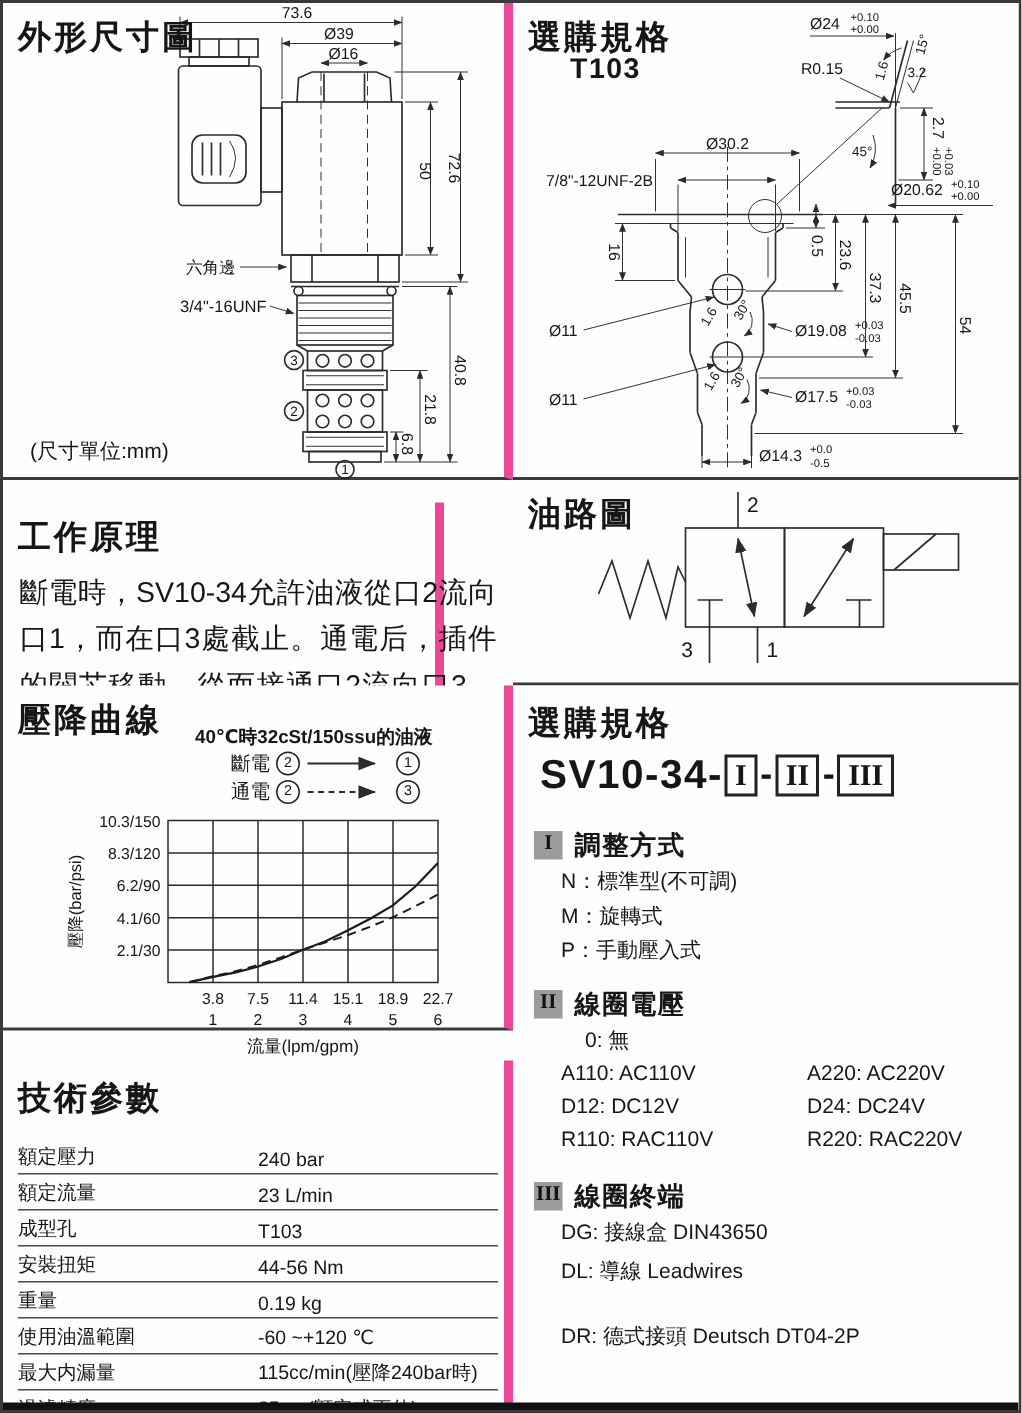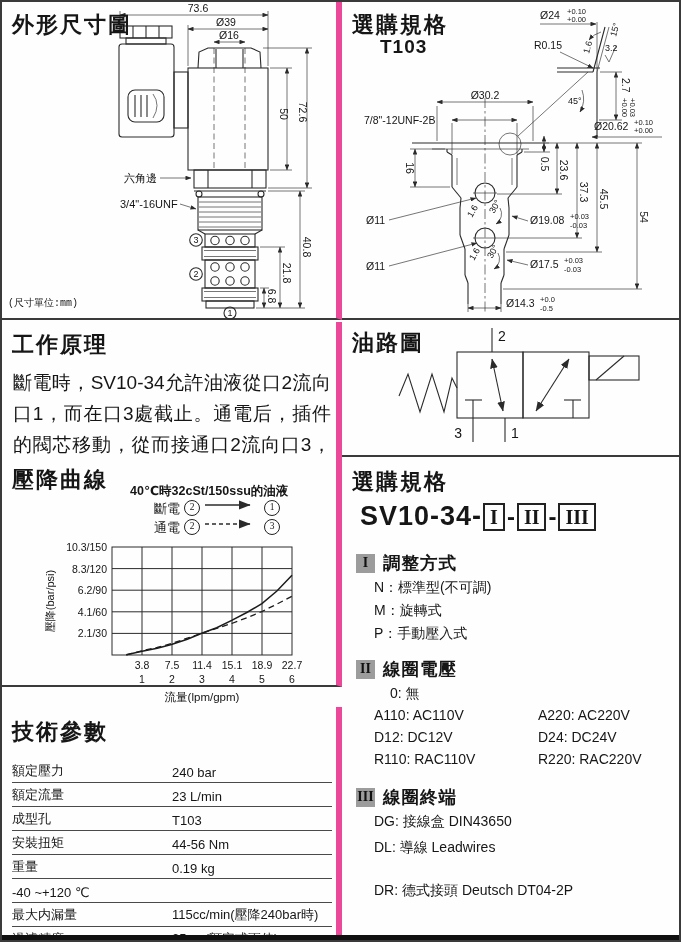--- a/index.html
+++ b/index.html
@@ -4,37 +4,37 @@
 <style>
   html,body{margin:0;padding:0;background:#ddd;}
   .page{position:relative;width:681px;height:942px;background:#fefefe;
         border:2px solid #3a3a3a;box-sizing:border-box;overflow:hidden;
         font-family:"Liberation Sans","DejaVu Sans",sans-serif;color:#161616;}
   .cell{position:absolute;box-sizing:border-box;background:#fefefe;}
   .b-r{border-right:6px solid #ec4899;}
   .b-b{border-bottom:2px solid #3a3a3a;}
   .sec-title{position:absolute;font-size:22px;font-weight:bold;letter-spacing:2px;white-space:nowrap;}
   .sub-title{position:absolute;font-size:19px;font-weight:bold;letter-spacing:1px;}
-  .unit-note{position:absolute;left:6px;bottom:8px;font-size:10px;font-family:Liberation Mono, monospace;}
+  .unit-note{position:absolute;left:18px;bottom:8px;font-size:14px;}
   .para{position:absolute;left:11px;top:46px;width:318px;font-size:19px;line-height:1.62;text-align:justify;}
   svg{position:absolute;left:0;top:0;}
   svg text{font-family:"Liberation Sans","DejaVu Sans",sans-serif;font-size:10.5px;fill:#151515;}
   .ln{stroke:#2b2b2b;stroke-width:1.1;fill:none;}
   .lt{stroke:#2b2b2b;stroke-width:0.65;fill:none;}
   .dsh{stroke-dasharray:6 3.5;}
   .cl{stroke-dasharray:10 3 2.5 3;}
   .tol{font-size:7.5px;}
   .sm{font-size:9px;}
   .lbl{font-size:11px;}
   .grid{stroke:#2b2b2b;stroke-width:1;fill:none;}
   .curve{stroke:#1c1c1c;stroke-width:1.5;fill:none;}
   .curve.dashed{stroke-dasharray:6 4;stroke-width:1.3;}
   
   .cond{position:absolute;left:128px;top:26px;font-size:12.5px;font-weight:bold;}
-  .legend-row{position:absolute;display:flex;align-items:flex-start;gap:4px;font-size:13px;font-family:Liberation Serif, serif;}
+  .legend-row{position:absolute;display:flex;align-items:center;gap:4px;font-size:13px;}
   .port-circle{display:inline-flex;align-items:center;justify-content:center;width:14px;height:14px;
                border:1.2px solid #222;border-radius:50%;font-size:9.5px;line-height:1;}
   .legend-row svg{position:static;}
   
   .ptable{position:absolute;left:10px;top:52px;width:320px;}
   .prow{display:flex;align-items:flex-end;height:21px;border-bottom:1.3px solid #4a4a4a;
         font-size:13px;padding-bottom:2px;}
   .prow .pl{flex:0 0 160px;}
   .prow .pv{flex:1;}
   
@@ -297,21 +297,21 @@
         <text x="252" y="128">Ø20.62</text>
         <text class="tol" x="292" y="123">+0.10</text>
         <text class="tol" x="292" y="131">+0.00</text>
         <line class="lt" x1="250" y1="135" x2="320" y2="135" marker-start="url(#m2s)"></line>
       </g>
     </svg>
     <div class="sec-title" style="left:10px;top:8px">選購規格</div>
     <div class="sub-title" style="left:38px;top:34px">T103</div>
   </div>
 
-  <div class="cell b-r b-b" style="left:0;top:320px;width:340px;height:137px">
+  <div class="cell b-r b-b" style="left:0;top:333px;width:294px;height:137px">
     <div class="sec-title" style="left:10px;top:8px">工作原理</div>
     <div class="para">斷電時，SV10-34允許油液從口2流向口1，而在口3處截止。通電后，插件的閥芯移動，從而接通口2流向口3，而在口1處截止。在口1可能被充分加壓，但不打算被用來作為入口。</div>
   </div>
 
   <div class="cell b-b" style="left:340px;top:318px;width:341px;height:137px">
     <svg width="341" height="137" viewBox="0 0 341 137">
       <defs>
         <marker id="m3e" markerWidth="9" markerHeight="7" refX="8.5" refY="3.5" orient="auto">
             <path d="M0,0L9,3.5L0,7z" fill="#2b2b2b"></path>
           </marker>
@@ -431,21 +431,22 @@
         </div>
       <div class="prow">
           <span class="pl">安裝扭矩</span>
           <span class="pv">44-56 Nm</span>
         </div>
       <div class="prow">
           <span class="pl">重量</span>
           <span class="pv">0.19 kg</span>
         </div>
       <div class="prow">
-          <span class="pv">-40 ~+120 ℃</span>
+          <span class="pl">使用油溫範圍</span>
+          <span class="pv">-60 ~+120 ℃</span>
         </div>
       <div class="prow">
           <span class="pl">最大内漏量</span>
           <span class="pv">115cc/min(壓降240bar時)</span>
         </div>
       <div class="prow">
           <span class="pl">過濾精度</span>
           <span class="pv">25μm(額定或更佳)</span>
         </div>
 

